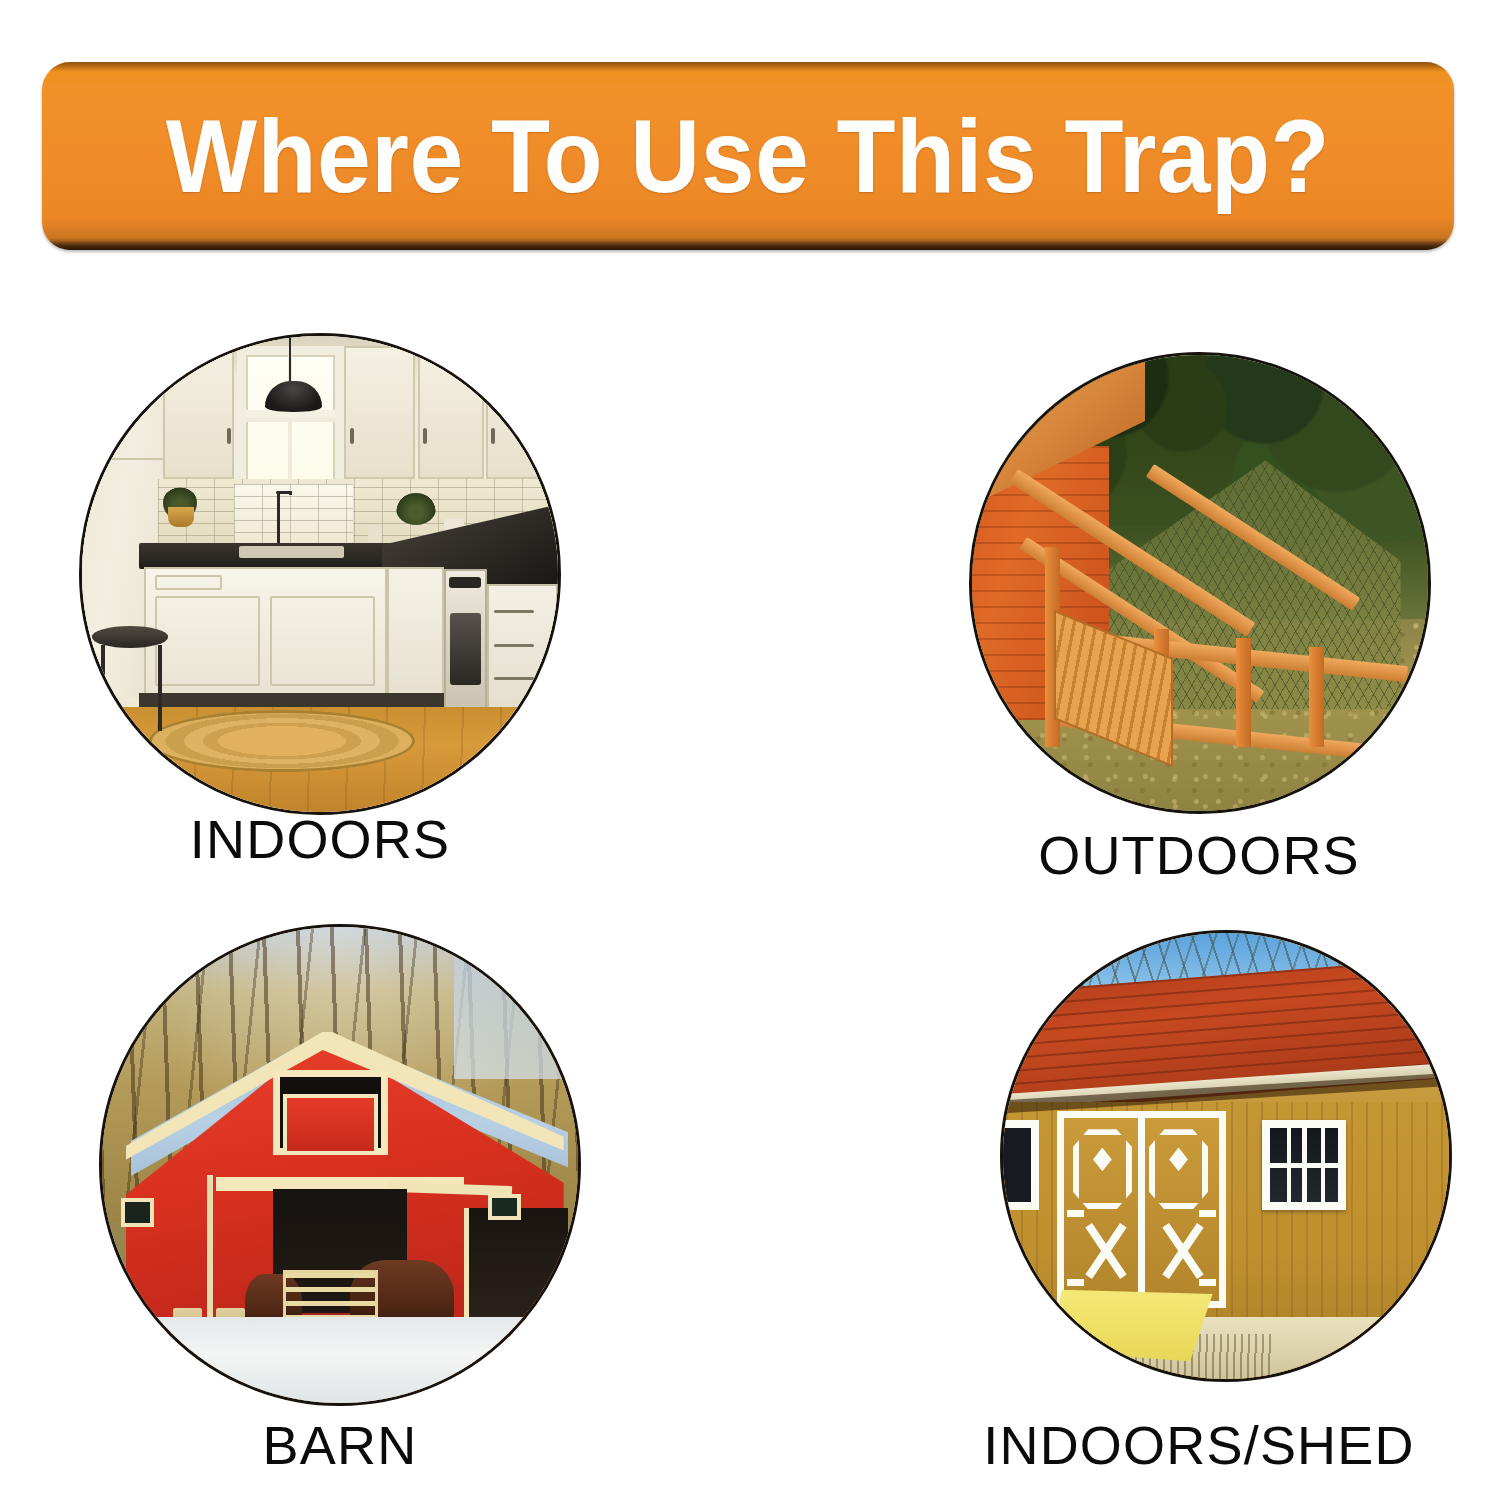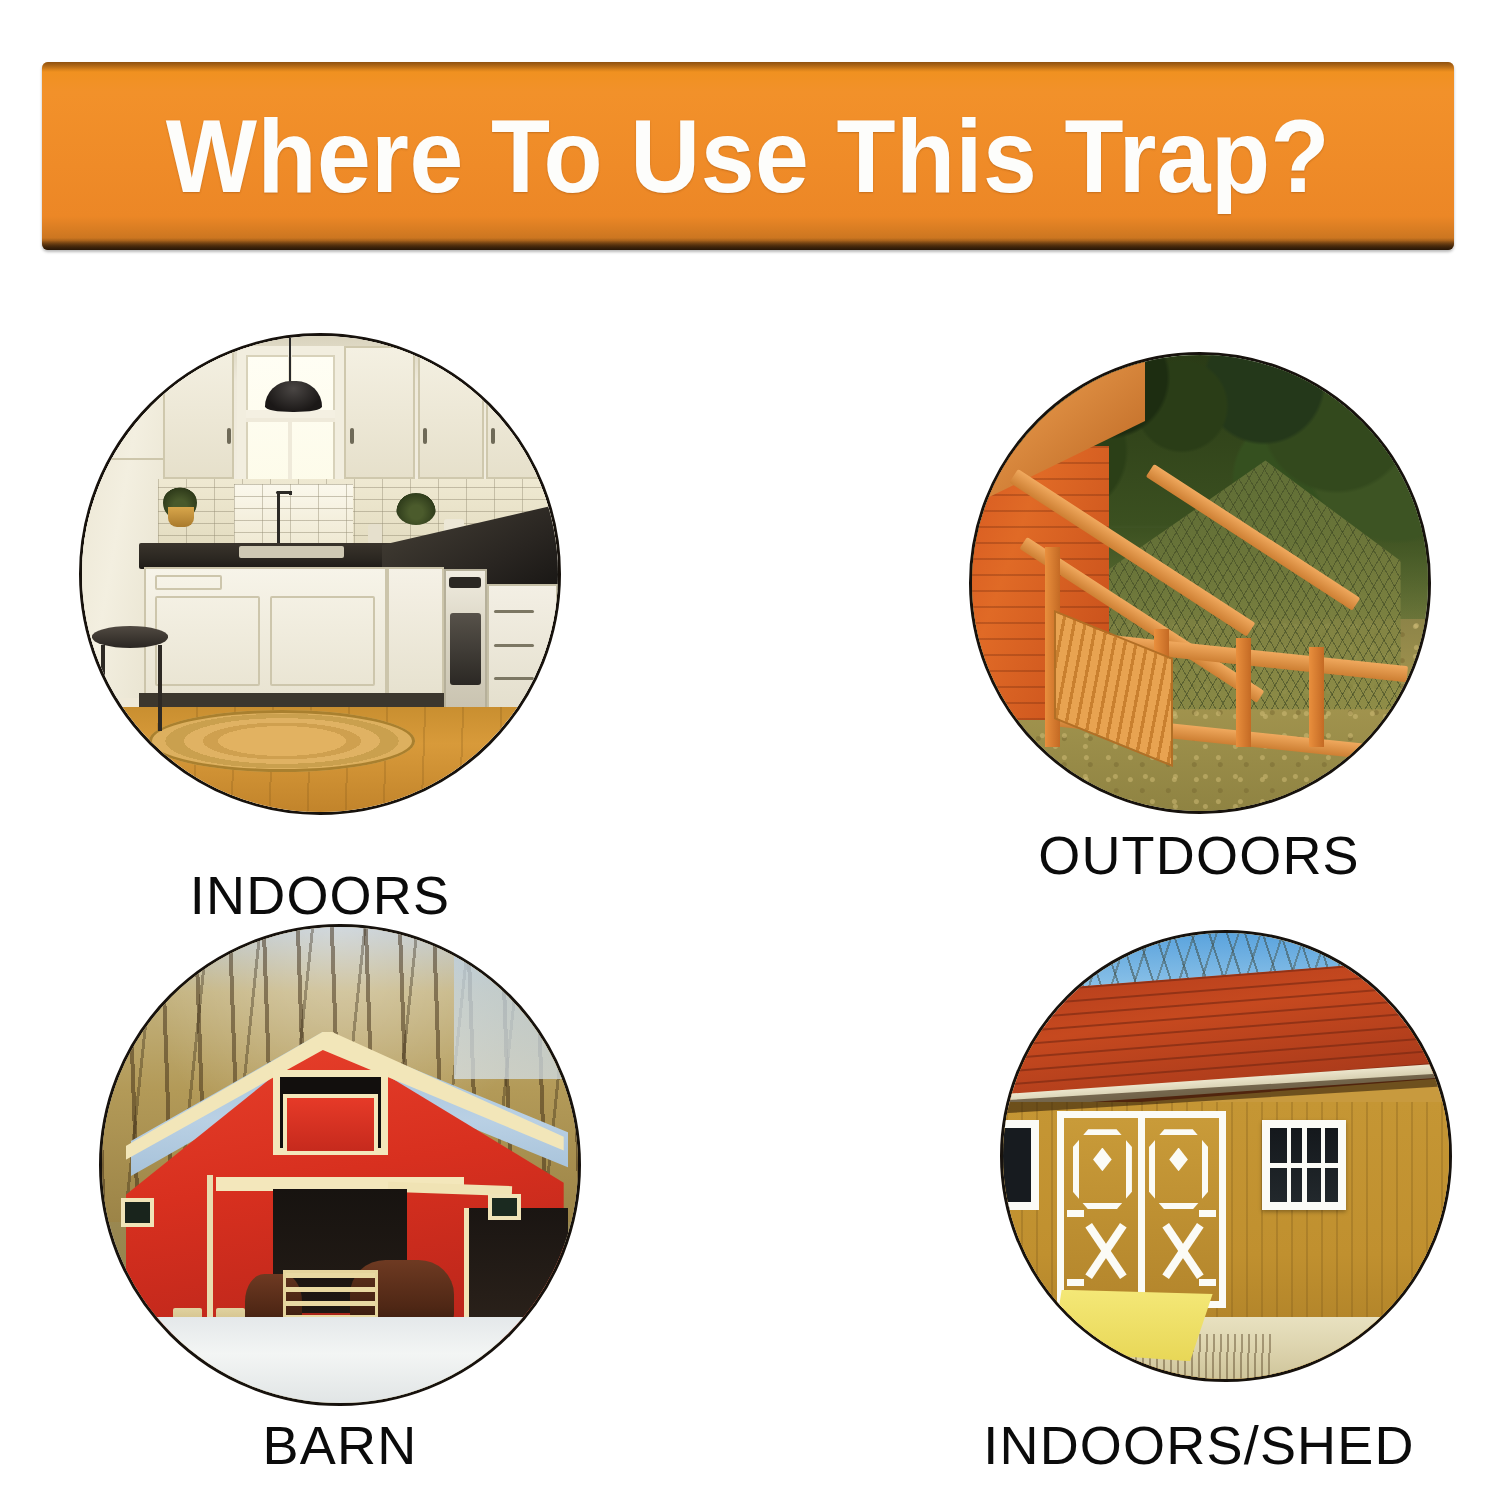--- a/index.html
+++ b/index.html
@@ -9,21 +9,21 @@
     font-family: "Liberation Sans", "DejaVu Sans", sans-serif;
     overflow: hidden;
   }
   #page { position: relative; width: 1500px; height: 1500px; background: #fff; }
 
   
   .banner {
     position: absolute;
     left: 42px; top: 62px;
     width: 1412px; height: 188px;
-    border-radius: 6px;
+    border-radius: 28px;
     background:
       linear-gradient(180deg,
         #d6821f 0%,
         #f0911f 4%,
         #f2912a 16%,
         #ef8b28 55%,
         #ec8726 82%,
         #c87420 95%,
         #5a3410 99.5%,
         #2d1a08 100%);
@@ -73,21 +73,21 @@
     font-family: "Liberation Sans", "DejaVu Sans", sans-serif;
     font-weight: 400;
     font-size: 54px;
     letter-spacing: 1.2px;
     white-space: nowrap;
     line-height: 1;
   }
 
   
   #cell-indoors .circle-wrap { left: 79px;  top: 333px;  width: 482px; height: 482px; }
-  #cell-indoors .caption     { left: 79px;  top: 868px;  width: 482px; }
+  #cell-indoors .caption     { left: 79px;  top: 812px;  width: 482px; }
   #cell-outdoors .circle-wrap{ left: 969px; top: 352px;  width: 462px; height: 462px; }
   #cell-outdoors .caption    { left: 949px; top: 828px;  width: 500px; }
   #cell-barn .circle-wrap    { left: 99px;  top: 924px;  width: 482px; height: 482px; }
   #cell-barn .caption        { left: 99px;  top: 1418px; width: 482px; }
   #cell-garage .circle-wrap  { left: 1000px;top: 930px;  width: 452px; height: 452px; }
   #cell-garage .caption      { left: 949px; top: 1418px; width: 500px; }
 
   
   .scene { position: absolute; inset: 0; }
   .kitchen { background: #efe9d7; }

